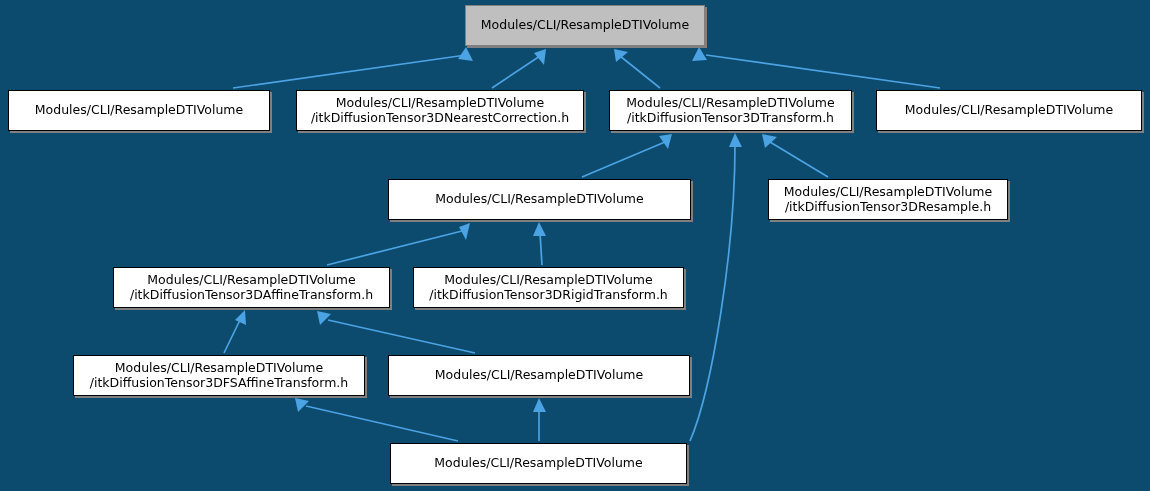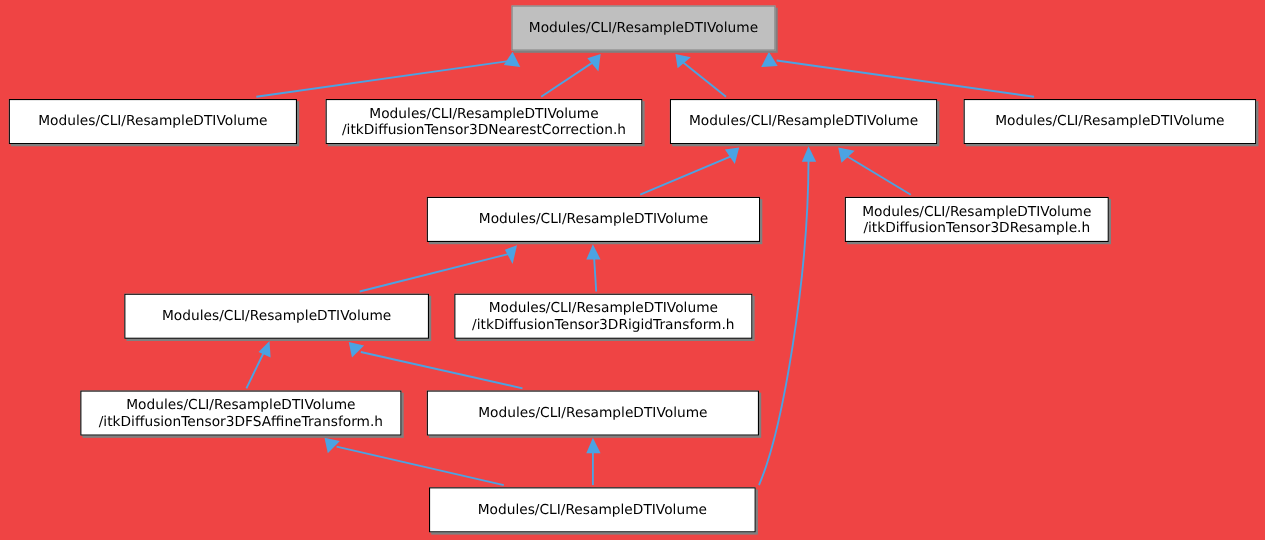--- a/index.html
+++ b/index.html
@@ -4,21 +4,21 @@
 <style>
   html, body {
     margin: 0;
     padding: 0;
     background: #000000;
   }
   #graph-root {
     position: relative;
     width: 1150px;
     height: 491px;
-    background: #ef4444;
+    background: #0c4a6e;
     overflow: hidden;
     font-family: "DejaVu Sans", "Liberation Sans", sans-serif;
   }
   #graph-svg {
     position: absolute;
     left: 0;
     top: 0;
     width: 1150px;
     height: 491px;
   }
@@ -139,37 +139,39 @@
     <span class="line1">Modules/CLI/ResampleDTIVolume</span>
   </div>
 
   <div class="node-box" style="left:296px; top:90px; width:288px; height:41px;">
     <span class="line1">Modules/CLI/ResampleDTIVolume</span>
     <span class="line2">/itkDiffusionTensor3DNearestCorrection.h</span>
   </div>
 
   <div class="node-box" style="left:609px; top:90px; width:243px; height:41px;">
     <span class="line1">Modules/CLI/ResampleDTIVolume</span>
+    <span class="line2">/itkDiffusionTensor3DTransform.h</span>
   </div>
 
   <div class="node-box" style="left:876px; top:90px; width:266px; height:41px;">
     <span class="line1">Modules/CLI/ResampleDTIVolume</span>
   </div>
 
   <div class="node-box" style="left:388px; top:179px; width:303px; height:41px;">
     <span class="line1">Modules/CLI/ResampleDTIVolume</span>
   </div>
 
   <div class="node-box" style="left:768px; top:179px; width:240px; height:41px;">
     <span class="line1">Modules/CLI/ResampleDTIVolume</span>
     <span class="line2">/itkDiffusionTensor3DResample.h</span>
   </div>
 
   <div class="node-box" style="left:113px; top:267px; width:277px; height:41px;">
     <span class="line1">Modules/CLI/ResampleDTIVolume</span>
+    <span class="line2">/itkDiffusionTensor3DAffineTransform.h</span>
   </div>
 
   <div class="node-box" style="left:413px; top:267px; width:271px; height:41px;">
     <span class="line1">Modules/CLI/ResampleDTIVolume</span>
     <span class="line2">/itkDiffusionTensor3DRigidTransform.h</span>
   </div>
 
   <div class="node-box" style="left:73px; top:355px; width:292px; height:41px;">
     <span class="line1">Modules/CLI/ResampleDTIVolume</span>
     <span class="line2">/itkDiffusionTensor3DFSAffineTransform.h</span>

